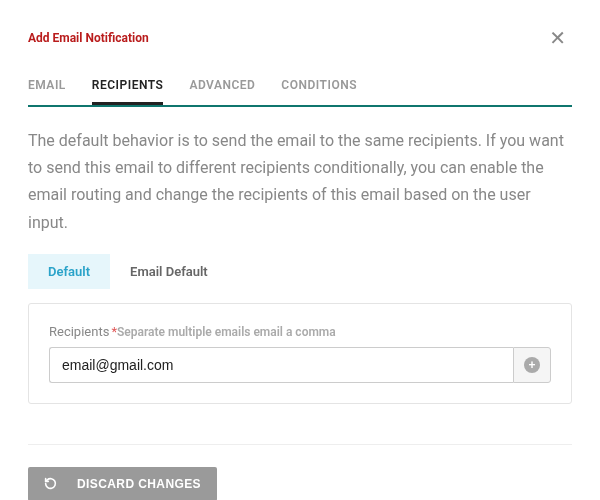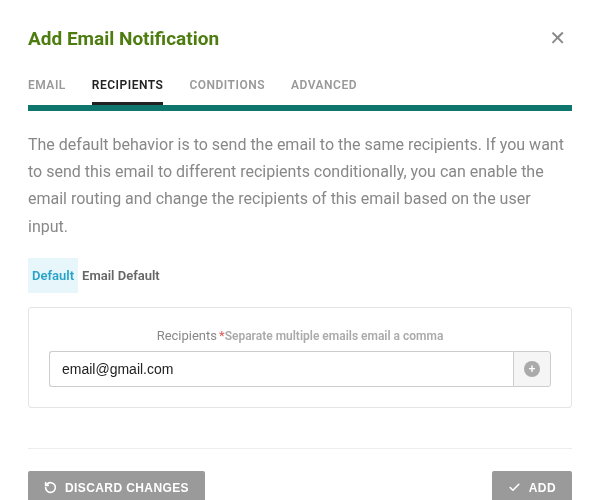--- a/index.html
+++ b/index.html
@@ -1,57 +1,57 @@
 <!DOCTYPE html>
 <html><head>
 <meta charset="utf-8">
 <style>
   * { box-sizing: border-box; margin: 0; padding: 0; }
   body { font-family: -apple-system, BlinkMacSystemFont, "Segoe UI", Roboto, Arial, sans-serif; width: 600px; height: 500px; background: #fff; color: #333; }
   .modal { padding: 24px 28px 24px 28px; }
   .modal-header { display: flex; justify-content: space-between; align-items: center; margin-bottom: 16px; }
-  .modal-title { font-size: 19px; font-weight: 700; color: #4d7c0f; }
+  .modal-title { font-size: 12px; font-weight: 700; color: #b91c1c; }
   .close-btn { background: none; border: none; color: #888; font-size: 20px; cursor: pointer; padding: 4px 6px; line-height: 1; }
-  .tabs { display: flex; border-bottom: 6px solid #0f766e; margin-bottom: 20px; }
+  .tabs { display: flex; border-bottom: 2px solid #0f766e; margin-bottom: 20px; }
   .tab { padding: 10px 0; margin-right: 26px; font-size: 12px; font-weight: 600; letter-spacing: 0.5px; color: #999; cursor: pointer; border-bottom: 3px solid transparent; }
   .tab.active { color: #222; border-bottom-color: #222; }
   .description { font-size: 16px; line-height: 1.7; color: #888; margin-bottom: 18px; }
   .subtabs { display: flex; margin-bottom: 14px; }
-  .subtab { padding: 10px 4px; font-size: 13px; font-weight: 600; color: #666; cursor: pointer; }
+  .subtab { padding: 10px 20px; font-size: 13px; font-weight: 600; color: #666; cursor: pointer; }
   .subtab.active { background: #e6f6fb; color: #2aa3c9; }
   .panel { border: 1px solid #e4e4e4; border-radius: 3px; padding: 20px; }
-  .field-header { display: flex; justify-content: center; align-items: baseline; margin-bottom: 8px; }
+  .field-header { display: flex; justify-content: flex-start; align-items: baseline; margin-bottom: 8px; }
   .field-label { font-size: 13px; color: #888; }
   .req { color: #e05555; margin-left: 2px; }
   .field-hint { font-size: 12px; color: #aaa; font-weight: 600; }
   .input-row { display: flex; }
   .input-row input { flex: 1; padding: 9px 12px; font-size: 14px; border: 1px solid #ccc; border-right: none; border-radius: 3px 0 0 3px; color: #222; outline: none; }
   .add-icon-btn { width: 38px; border: 1px solid #ccc; border-radius: 0 3px 3px 0; background: #f5f5f5; cursor: pointer; display: flex; align-items: center; justify-content: center; }
   .plus-circle { width: 16px; height: 16px; border-radius: 50%; background: #aaa; color: #fff; font-size: 12px; line-height: 16px; text-align: center; font-weight: 700; }
   .footer { display: flex; justify-content: space-between; margin-top: 40px; border-top: 1px solid #eee; padding-top: 22px; }
-  .btn { border: none; padding: 10px 16px; font-size: 12px; font-weight: 700; letter-spacing: 0.4px; color: #fff; background: #9a9a9a; border-radius: 2px; cursor: pointer; display: inline-flex; align-items: center; gap: 8px; }
+  .btn { border: none; padding: 10px 16px; font-size: 12px; font-weight: 700; letter-spacing: 0.4px; color: #fff; background: #9a9a9a; border-radius: 2px; cursor: pointer; display: inline-flex; align-items: center; gap: 20px; }
   .btn .icon-refresh, .btn .icon-check { display: inline-block; }
   .icon-refresh svg, .icon-check svg { display: block; }
 </style>
 </head>
 <body>
 
 <div class="modal">
   <div class="modal-header">
     <div class="modal-title">Add Email Notification</div>
     <button class="close-btn">
       <span>✕</span>
     </button>
   </div>
 
   <div class="tabs">
     <div class="tab">EMAIL</div>
     <div class="tab active">RECIPIENTS</div>
+    <div class="tab">ADVANCED</div>
     <div class="tab">CONDITIONS</div>
-    <div class="tab">ADVANCED</div>
   </div>
 
   <div class="description">The default behavior is to send the email to the same recipients. If you want to send this email to different recipients conditionally, you can enable the email routing and change the recipients of this email based on the user input.</div>
 
   <div class="subtabs">
     <div class="subtab active">Default</div>
     <div class="subtab">Email Default</div>
   </div>
 
   <div class="panel">
@@ -72,22 +72,14 @@
   <div class="footer">
     <button class="btn">
       <span class="icon-refresh">
         <svg width="13" height="13" viewBox="0 0 24 24" fill="none" stroke="#fff" stroke-width="3" stroke-linecap="round" stroke-linejoin="round">
             <path d="M3 12a9 9 0 1 0 3-6.7L3 8"></path>
             <polyline points="3 3 3 8 8 8"></polyline>
           </svg>
       </span>
       <span>DISCARD CHANGES</span>
     </button>
-    <button class="btn">
-      <span class="icon-check">
-        <svg width="13" height="13" viewBox="0 0 24 24" fill="none" stroke="#fff" stroke-width="3" stroke-linecap="round" stroke-linejoin="round">
-            <polyline points="20 6 9 17 4 12"></polyline>
-          </svg>
-      </span>
-      <span>ADD</span>
-    </button>
   </div>
 </div>
 
 </body></html>

